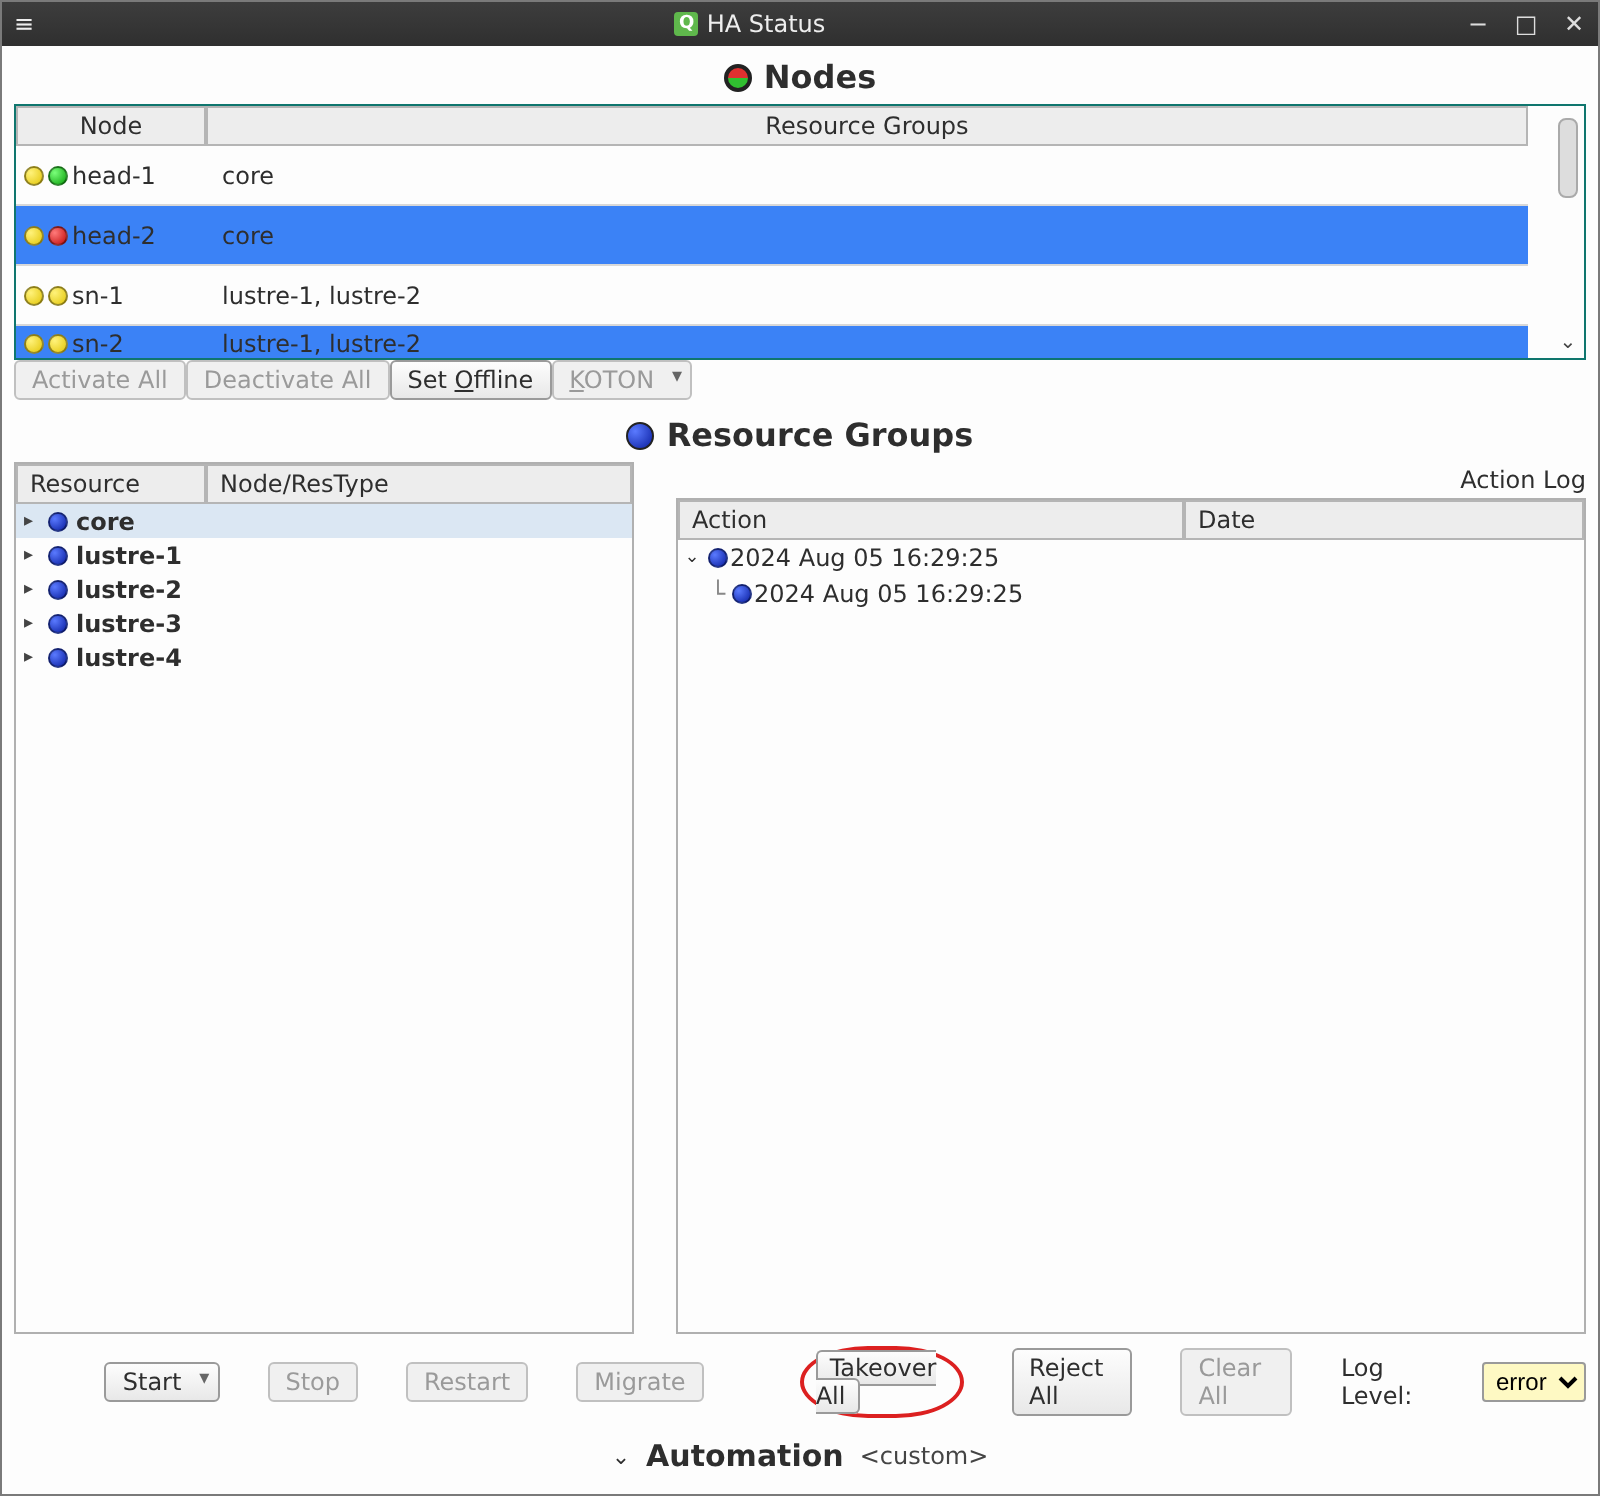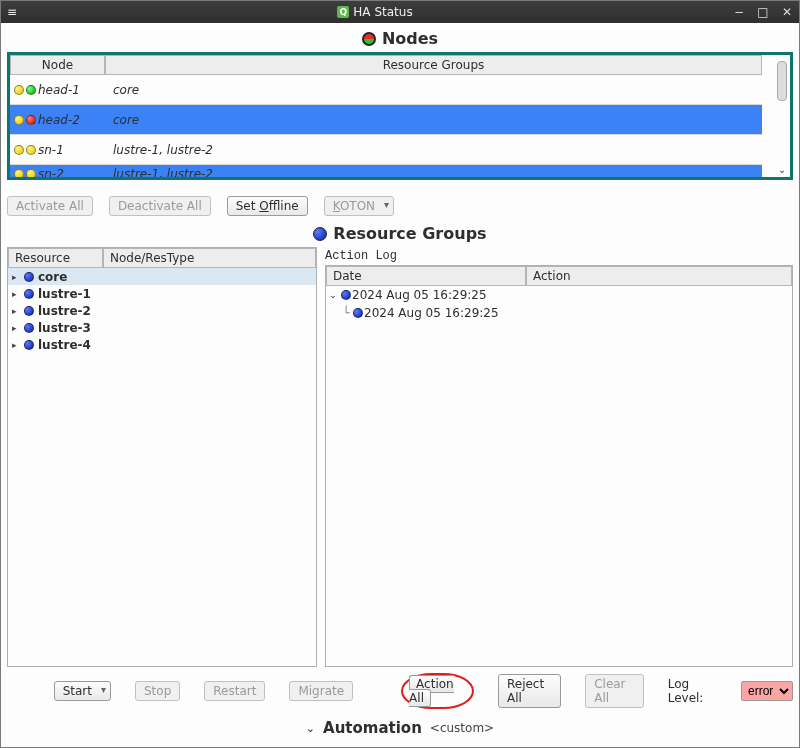--- a/index.html
+++ b/index.html
@@ -8,75 +8,75 @@
   .titlebar { height: 22px; background: linear-gradient(#3d3d3d,#2f2f2f); color: #eee; display: flex; align-items: center; font-size: 12px; }
   .titlebar .left-icon { width: 22px; display: flex; justify-content: center; }
   .titlebar .title { flex: 1; text-align: center; display: flex; justify-content: center; align-items: center; gap: 4px; }
   .titlebar .controls { display: flex; }
   .titlebar .ctl { width: 24px; height: 22px; display: flex; justify-content: center; align-items: center; color: #ddd; cursor: default; }
   .body { flex: 1; padding: 4px 6px 6px 6px; display: flex; flex-direction: column; overflow: hidden; }
 
   .section-title { text-align: center; font-weight: bold; font-size: 16px; margin: 2px 0 4px 0; display: flex; justify-content: center; align-items: center; gap: 6px; }
   .section-title.rg { margin-top: 8px; }
 
-  .nodes-panel { border: 3px solid #0f766e; display: flex; height: 128px; gap: 12px; }
+  .nodes-panel { border: 1px solid #0f766e; display: flex; height: 128px; gap: 12px; }
   .nodes-table { flex: 1; overflow: hidden; }
   .nodes-header { display: flex; }
   .nodes-header .col { border: 1px solid #b5b5b5; background: #ededed; padding: 2px 6px; font-size: 12px; }
   .col-node { width: 95px; text-align: center; }
   .col-rg { flex: 1; text-align: center; }
   .nodes-rows { }
-  .nodes-row { display: flex; height: 30px; align-items: center; border-bottom: 1px solid #d8d8d8; font-style: italic; }
+  .nodes-row { display: flex; height: 30px; align-items: center; border-bottom: 1px solid #d8d8d8; }
   .nodes-row.alt { background: #3b82f6; justify-content: flex-end; }
   .nodes-row .cell-node { width: 95px; padding-left: 4px; display: flex; align-items: center; gap: 2px; }
   .nodes-row .cell-rg { flex: 1; padding-left: 8px; }
   .nodes-scrollbar { width: 16px; display: flex; flex-direction: column; align-items: center; padding-top: 2px; }
   .scroll-thumb { width: 10px; height: 40px; background: #ddd; border: 1px solid #aaa; border-radius: 4px; margin-top: 4px; }
   .scroll-arrow { font-size: 10px; color: #444; margin-top: auto; padding-bottom: 2px; }
 
-  .node-actions { display: flex; gap: 16px; margin-top: 16px; }
+  .node-actions { display: flex; gap: 0; margin-top: 0; }
   .btn { background: linear-gradient(#fdfdfd,#e8e8e8); border: 1px solid #9a9a9a; border-radius: 3px; padding: 2px 8px; font-size: 12px; cursor: default; }
   .btn.disabled { color: #9a9a9a; border-color: #c0c0c0; background: #f0f0f0; }
   .btn.select { padding-right: 18px; position: relative; }
   .btn.select::after { content: "▾"; position: absolute; right: 4px; top: 2px; font-size: 10px; color: #666; }
   .underline { text-decoration: underline; }
 
-  .rg-body { display: flex; gap: 8px; flex: 1; min-height: 0; }
+  .rg-body { display: flex; gap: 21px; flex: 1; min-height: 0; }
   .res-panel { width: 310px; border: 1px solid #b0b0b0; display: flex; flex-direction: column; }
   .res-header { display: flex; }
   .res-header .hcell { border: 1px solid #b5b5b5; background: #ededed; padding: 2px 6px; }
   .hres { width: 95px; }
   .hrest { flex: 1; }
   .res-rows { flex: 1; overflow: hidden; }
   .res-row { display: flex; align-items: center; height: 17px; padding-left: 4px; gap: 4px; }
   .res-row.sel { background: #dbe7f3; }
   .res-row .tri { width: 8px; font-size: 9px; color: #444; }
   .res-row .dot { width: 10px; display: flex; justify-content: center; }
   .res-row .name { font-weight: bold; }
 
   .log-panel { flex: 1; display: flex; flex-direction: column; }
-  .log-title { text-align: left; padding: 2px 0; font-family: Liberation Mono, monospace; }
+  .log-title { text-align: right; padding: 2px 0; }
   .log-table { flex: 1; border: 1px solid #b0b0b0; display: flex; flex-direction: column; overflow: hidden; }
   .log-header { display: flex; }
   .log-header .hcell { border: 1px solid #b5b5b5; background: #ededed; padding: 2px 6px; }
   .hdates { width: 200px; }
   .haction { flex: 1; }
   .log-rows { flex: 1; }
   .log-row { display: flex; height: 18px; align-items: center; }
   .log-row .expander { width: 14px; text-align: center; font-size: 9px; }
   .log-row .tree-line { width: 12px; text-align: center; color: #888; }
   .log-row .dot { width: 12px; display: flex; justify-content:center; }
   .log-row .date { width: 158px; }
   .log-row .action { flex: 1; padding-left: 4px; }
   .log-row.child .indent { width: 14px; }
 
   .bottom-actions { display: flex; align-items: center; margin-top: 6px; gap: 24px; }
   .bottom-actions .spacer { flex: 1; }
   .loglevel-label { font-size: 12px; }
-  select.small { font-size: 12px; padding: 1px 2px; border: 1px solid #9a9a9a; border-radius: 2px; background: #fca5a5; }
+  select.small { font-size: 12px; padding: 1px 2px; border: 1px solid #9a9a9a; border-radius: 2px; background: #fef9c3; }
 
   .confirm-highlight { border: 2px solid #dc2020; border-radius: 50% / 60%; padding: 2px 6px; display: inline-block; }
 
   .automation { text-align: center; margin-top: 6px; padding: 4px 0; display:flex; justify-content:center; align-items:center; gap: 8px;}
   .automation .chev { font-size: 11px; }
   .automation .label { font-weight: bold; font-size: 15px; }
   .automation .custom { color: #444; font-size: 12px; }
 
   
   .circ { width: 10px; height: 10px; border-radius: 50%; display: inline-block; border: 1px solid rgba(0,0,0,0.4); }
@@ -217,22 +217,22 @@
               </span>
             <span class="name">lustre-4</span>
           </div>
         </div>
       </div>
 
       <div class="log-panel">
         <div class="log-title">Action Log</div>
         <div class="log-table">
           <div class="log-header">
+            <div class="hcell haction">Action</div>
             <div class="hcell hdates">Date</div>
-            <div class="hcell haction">Action</div>
           </div>
           <div class="log-rows">
             <div class="log-row">
               <span class="expander">⌄</span>
               <span class="dot">
                   <span class="circ c-navy"></span>
                 </span>
               <span class="date">2024 Aug 05 16:29:25</span>
             </div>
             <div class="log-row child">
@@ -249,21 +249,21 @@
     </div>
 
     <div class="bottom-actions">
       <div style="width:28px"></div>
       <div class="btn select">Start</div>
       <div class="btn disabled">Stop</div>
       <div class="btn disabled">Restart</div>
       <div class="btn disabled">Migrate</div>
       <div class="spacer"></div>
       <span class="confirm-highlight">
-        <span class="btn" style="border:1px solid #9a9a9a; padding:1px 6px;">Action All</span>
+        <span class="btn" style="border:1px solid #9a9a9a; padding:1px 6px;">Takeover All</span>
       </span>
       <div class="btn">Reject All</div>
       <div class="btn disabled">Clear All</div>
       <span class="loglevel-label">Log Level:</span>
       <select class="small">
         <option>error</option>
       </select>
     </div>
 
     <div class="automation">

